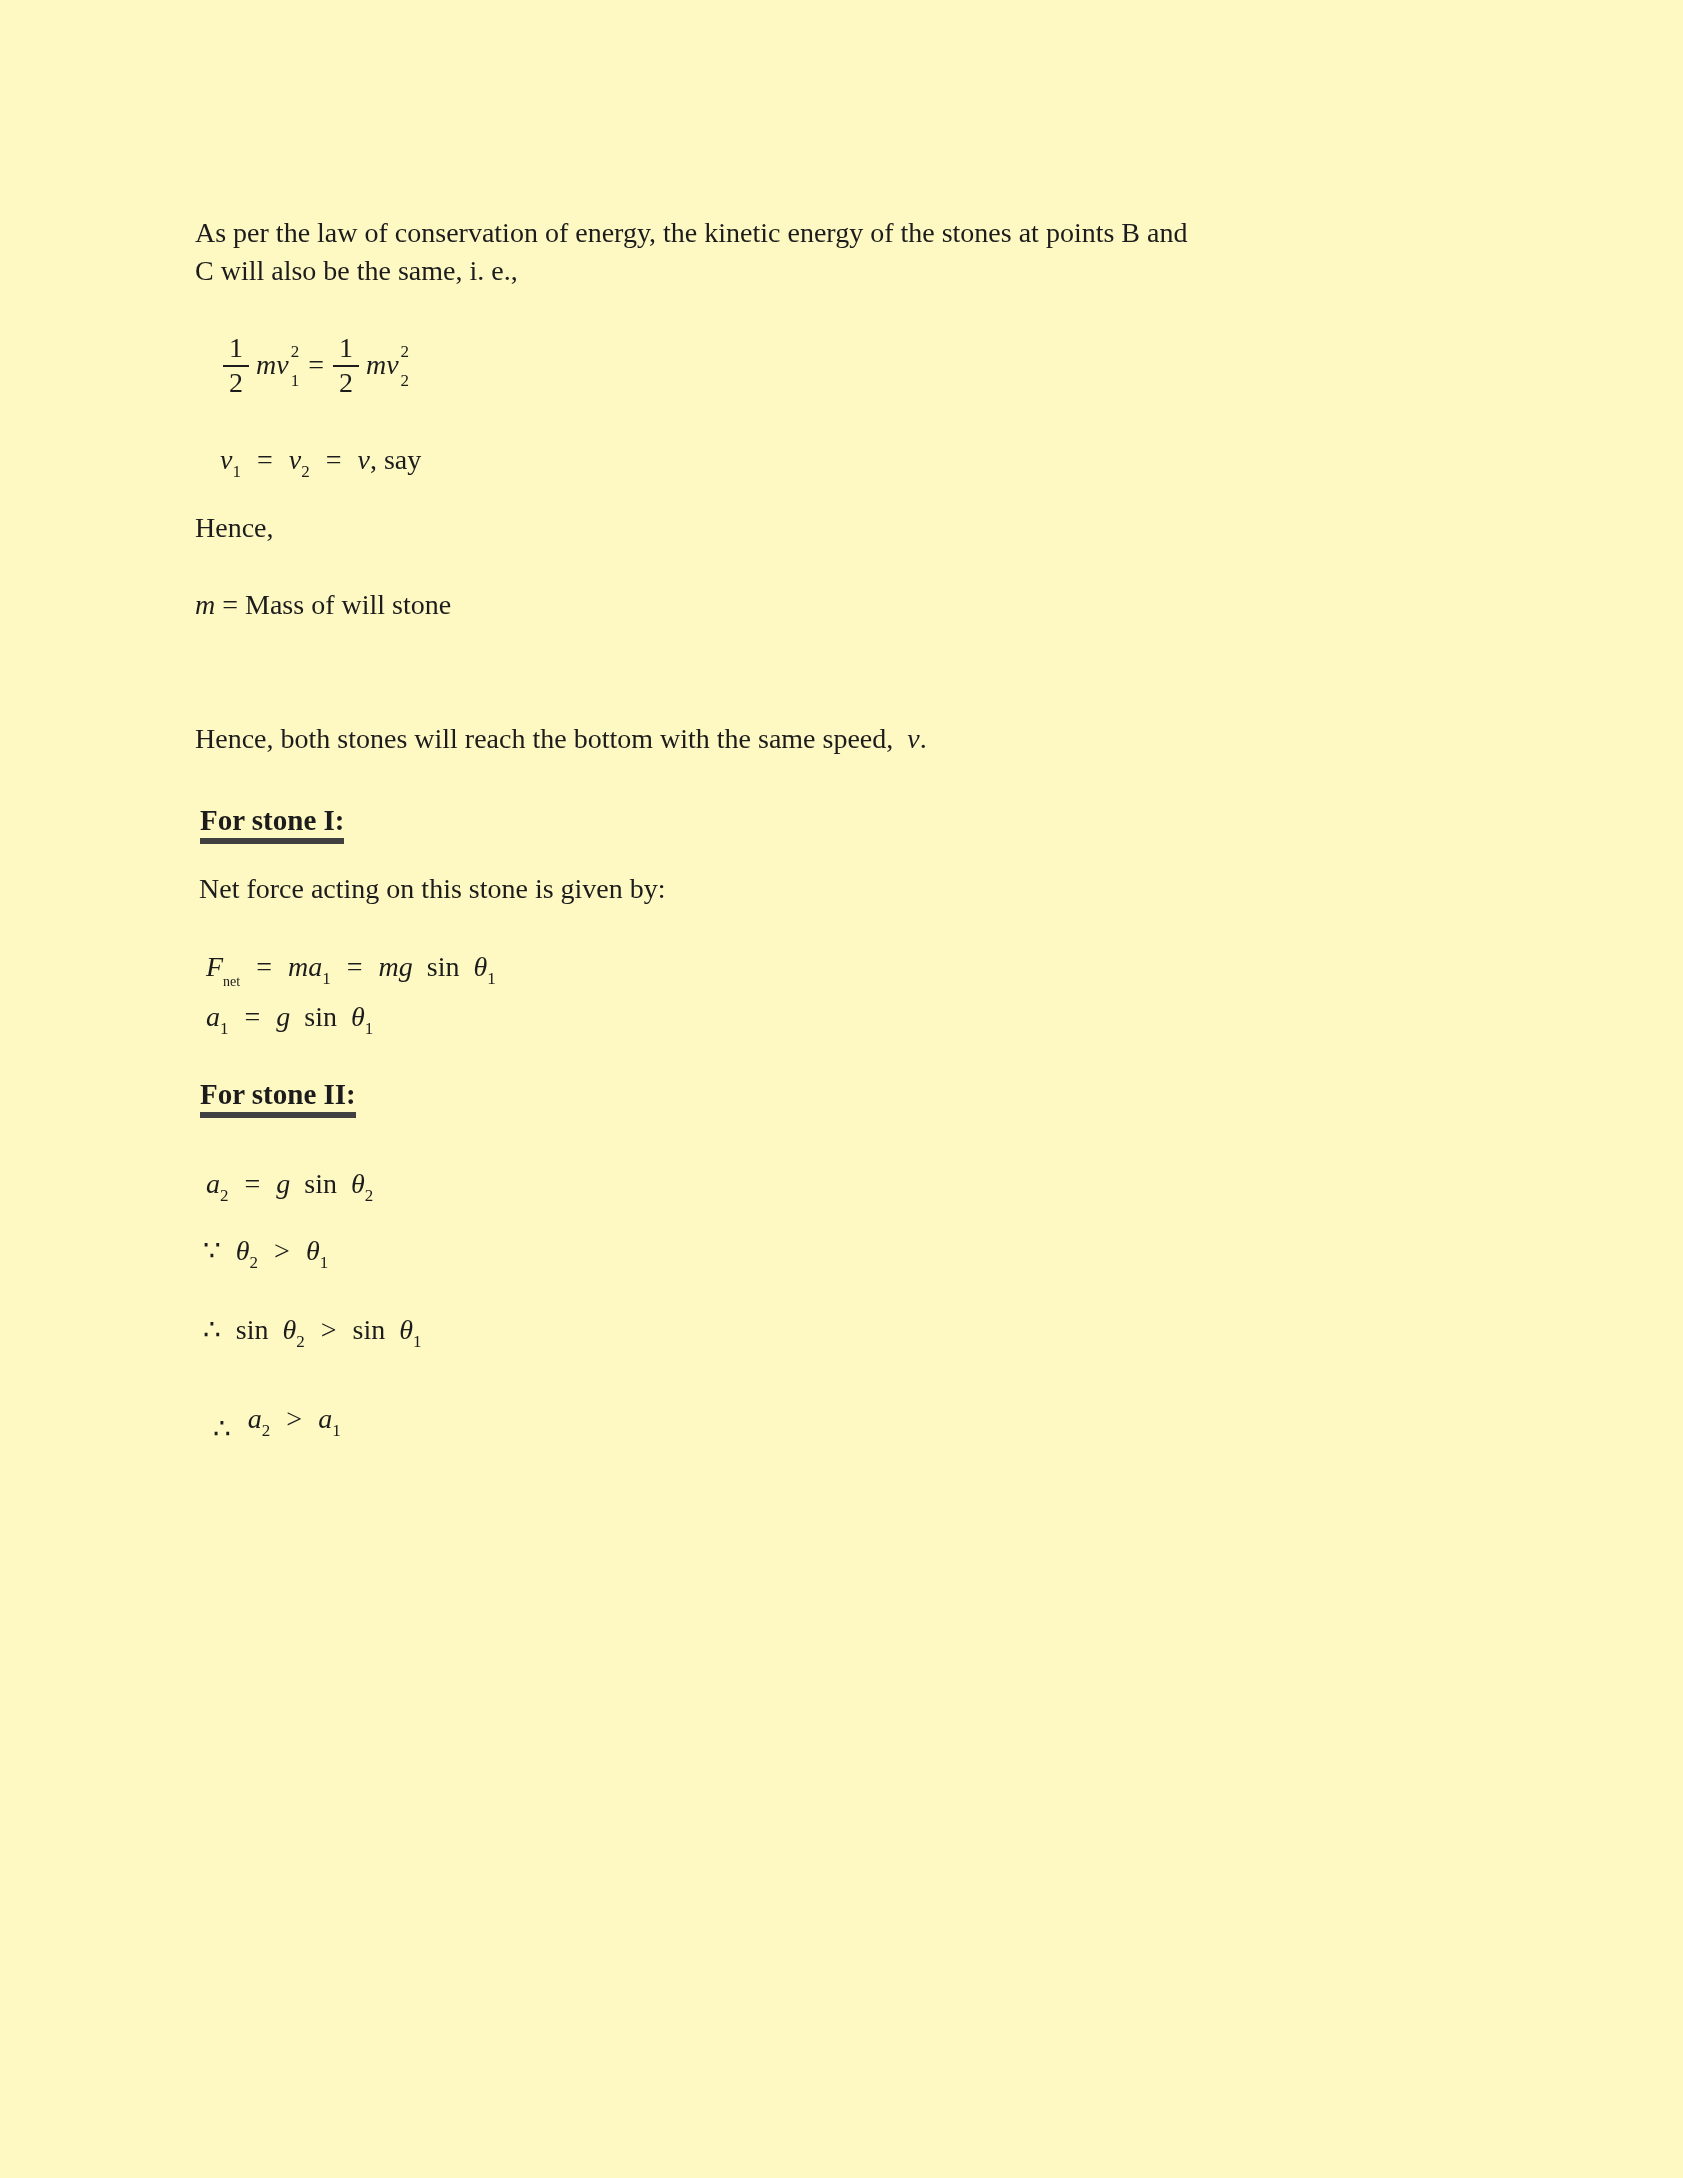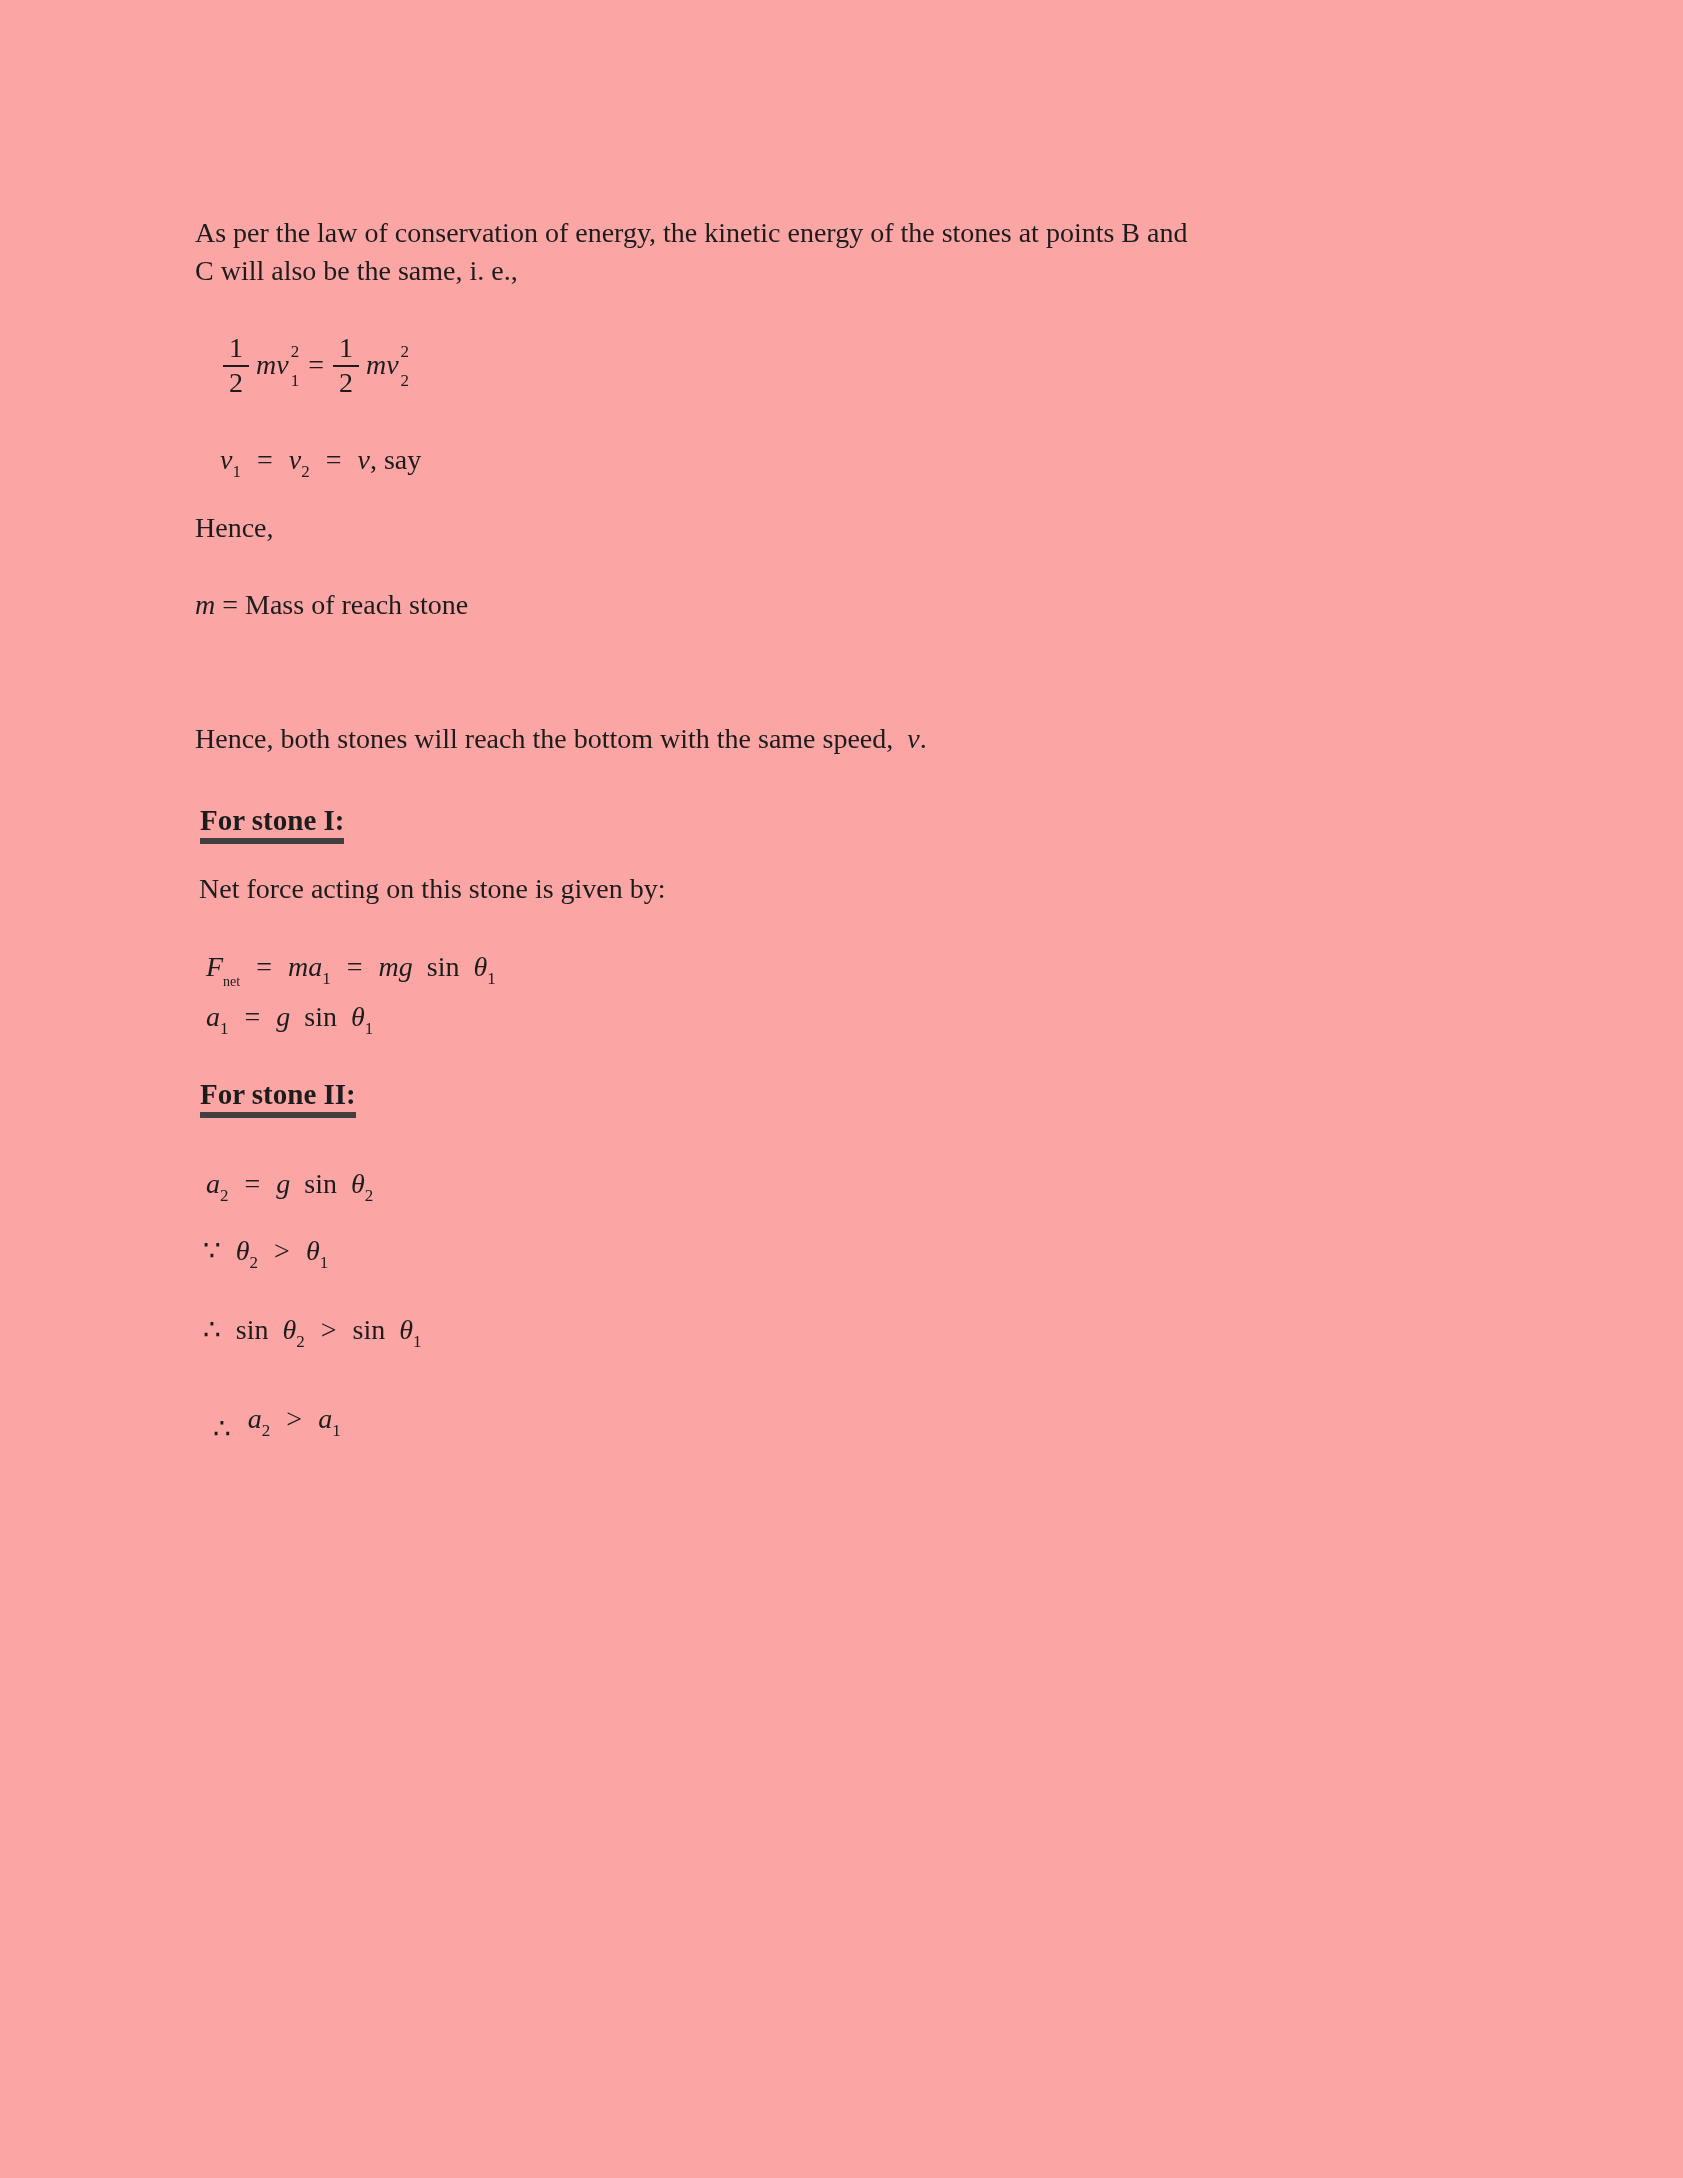--- a/index.html
+++ b/index.html
@@ -1,16 +1,16 @@
 <!DOCTYPE html>
 <html><head>
 <meta charset="utf-8">
 <style>
   html,body{margin:0;padding:0;background:#ffffff;}
-  .page{position:relative;width:1683px;height:2178px;background:#fca5a5;
+  .page{position:relative;width:1683px;height:2178px;background:#fef9c3;
         font-family:"Liberation Serif", serif;color:#1c1c1c;overflow:hidden;}
   .blk{position:absolute;font-size:28px;line-height:1.36;white-space:nowrap;}
   .para{white-space:normal;width:1208px;line-height:38px;}
   .it{font-style:italic;}
   .ssub{font-size:17px;vertical-align:-8px;line-height:0;}
   .tinysub{font-size:14px;vertical-align:-10px;line-height:0;}
   .op{margin:0 9px;}
   .fn{margin:0 7px;}
   .frac{display:inline-flex;flex-direction:column;align-items:center;
         line-height:1.02;vertical-align:middle;margin-right:7px;text-align:center;}
@@ -60,21 +60,21 @@
     <span class="op">=</span>
     <span class="it">v</span><span class="ssub">2</span>
     <span class="op">=</span>
     <span class="it">v</span><span>, say</span>
   </div>
 
   <div class="blk" style="left:195px;top:509px;">Hence,</div>
 
   <div class="blk" style="left:195px;top:586px;">
     <span class="it">m</span>
-    <span>= Mass of reach stone</span>
+    <span>= Mass of will stone</span>
   </div>
 
 
   <div class="blk" style="left:195px;top:720px;">
     <span>Hence, both stones will reach the bottom with the same speed,</span>
     <span class="it" style="margin-left:7px;">v</span><span>.</span>
   </div>
 
   <div class="blk heading" style="left:200px;top:801px;">
     <span class="hinner">For stone I:</span>

